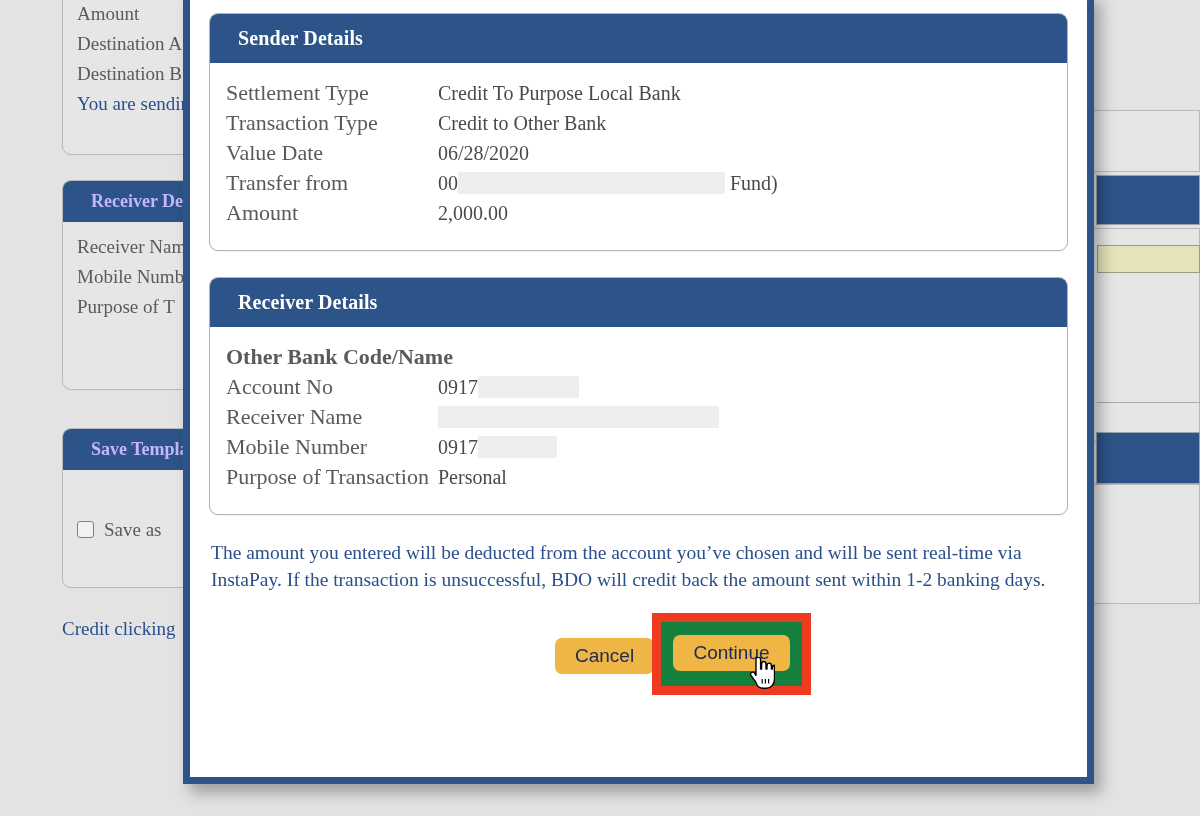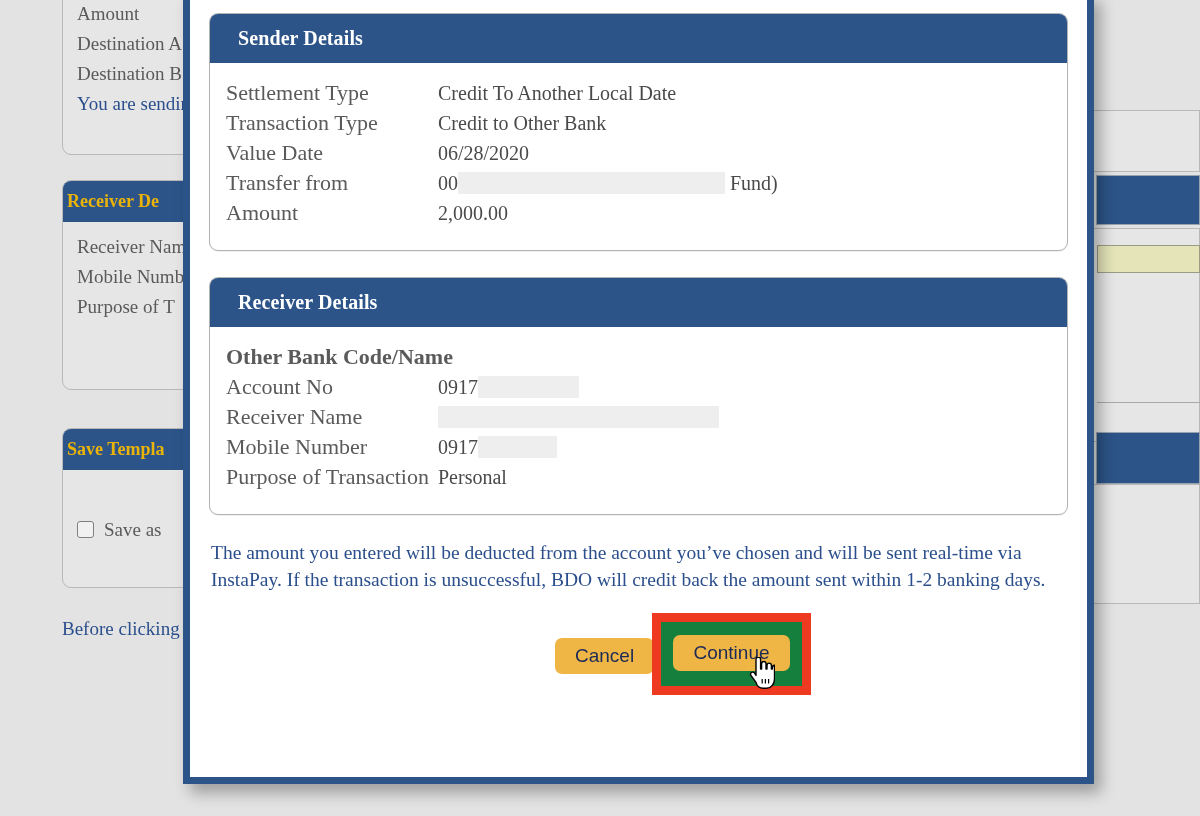--- a/index.html
+++ b/index.html
@@ -25,24 +25,24 @@
   .bg-panel {
     position: absolute;
     background: #e6e6e6;
     border: 1px solid #b9b9b9;
     border-radius: 9px;
     box-sizing: border-box;
     overflow: hidden;
   }
   .bg-panel-head {
     background: #2d5488;
-    color: #eab308;
+    color: #c4b5fd;
     font-weight: bold;
     font-size: 18px;
-    padding: 10px 4px;
+    padding: 10px 28px;
     white-space: nowrap;
   }
   .bg-panel-body {
     padding: 10px 14px 14px 14px;
     color: #5a5a5a;
     font-size: 19px;
     line-height: 30px;
     white-space: nowrap;
   }
   .bg-row { white-space: nowrap; }
@@ -245,41 +245,41 @@
     </div>
   </div>
 
   <div class="bg-panel" style="left:62px; top:428px; width:180px; height:160px;">
     <div class="bg-panel-head">Save Templa</div>
     <div class="bg-panel-body" style="padding-top:8px;margin-top:37px;">
       <span class="bg-check"></span><span>Save as</span>
     </div>
   </div>
 
-  <div class="bg-text-line" style="left:62px; top:618px;">Before clicking</div>
+  <div class="bg-text-line" style="left:62px; top:618px;">Credit clicking</div>
 
   <div class="bg-strip body" style="left:1094px; top:110px; width:106px; height:62px;"></div>
   <div class="bg-strip head" style="left:1096px; top:175px; width:104px; height:50px;"></div>
   <div class="bg-strip body" style="left:1094px; top:228px; width:106px; height:214px;"></div>
   <div class="bg-strip field" style="left:1097px; top:245px; width:103px; height:28px;"></div>
   <div class="bg-strip rule" style="left:1097px; top:402px; width:103px;"></div>
   <div class="bg-strip head" style="left:1096px; top:432px; width:104px; height:52px;"></div>
   <div class="bg-strip body" style="left:1094px; top:484px; width:106px; height:120px;"></div>
 </div>
 
 <div class="modal">
   <div class="modal-inner">
 
     <div class="card">
       <div class="card-head">Sender Details</div>
       <div class="card-body">
 
         <div class="kv">
           <div class="kv-label">Settlement Type</div>
-          <div class="kv-value">Credit To Another Local Date</div>
+          <div class="kv-value">Credit To Purpose Local Bank</div>
         </div>
 
         <div class="kv">
           <div class="kv-label">Transaction Type</div>
           <div class="kv-value">Credit to Other Bank</div>
         </div>
 
         <div class="kv">
           <div class="kv-label">Value Date</div>
           <div class="kv-value">06/28/2020</div>

